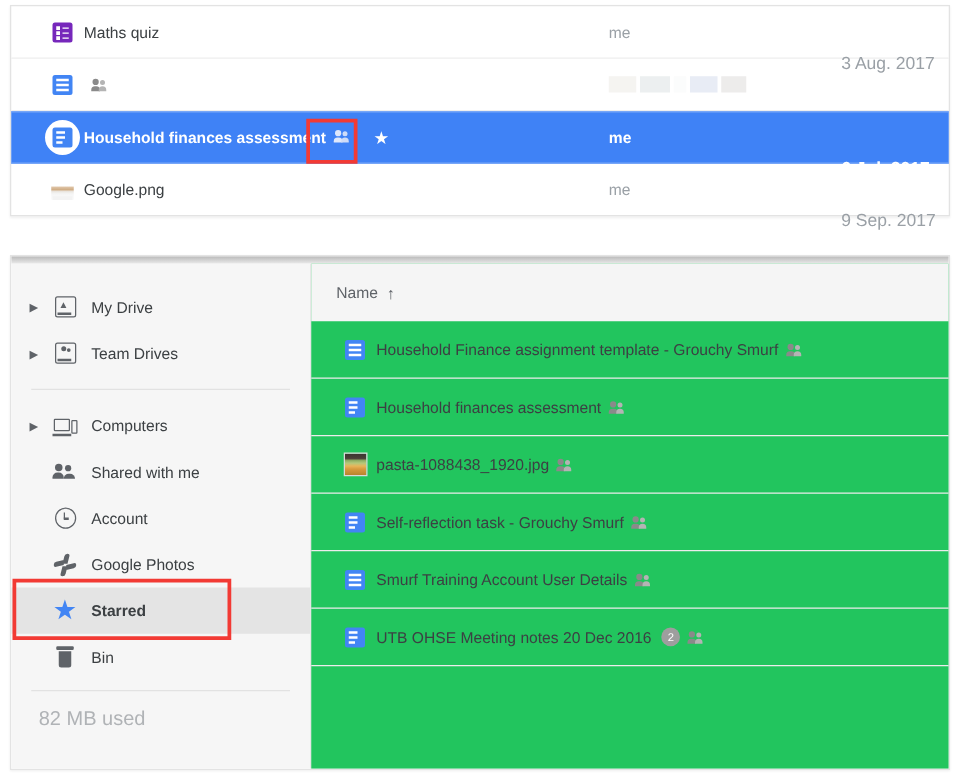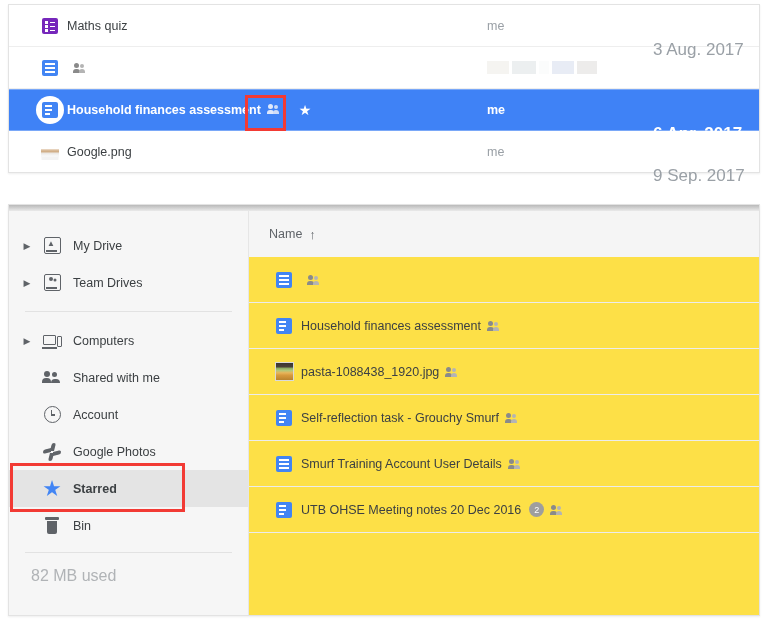--- a/index.html
+++ b/index.html
@@ -43,21 +43,21 @@
     background: #3f82f6;
     color: #ffffff;
     border-top: 1px solid #7aa8f8;
     border-bottom: 1px solid #7aa8f8;
   }
   .t-icon-wrap { width: 34px; flex: 0 0 34px; display: flex; align-items: center; justify-content: center; }
   .t-name-wrap { flex: 1 1 auto; display: flex; align-items: flex-start; min-width: 0; }
   .t-name { white-space: nowrap; overflow: hidden; text-overflow: ellipsis; }
   .t-owner { position: absolute; left: 478px; font-size: 12.5px; color: #9aa0a6; }
   .t-row.selected .t-owner { color: #ffffff; font-weight: bold; }
-  .t-date { position: absolute; left: 644px; font-size: 17px; color: #9aa0a6; margin-top: 48px; }
+  .t-date { position: absolute; left: 664px; font-size: 14px; color: #9aa0a6; margin-top: 48px; }
   .t-row.selected .t-date { color: #ffffff; font-weight: bold; }
   .t-row.selected .t-name { font-weight: bold; }
 
   
   .redacted { position: absolute; left: 478px; display: flex; gap: 3px; }
   .redacted i { display:block; height: 13px; }
   .rb1 { width: 22px; background: #f5f4f1; }
   .rb2 { width: 24px; background: #eceff0; }
   .rb3 { width: 10px; background: #fbfcfc; }
   .rb4 { width: 22px; background: #e8ecf5; }
@@ -180,21 +180,21 @@
   .ico-photos .b-t { left:8px; top:0px; width:4px; height:8px; border-radius:3px 3px 0 0; transform: skewX(-14deg); }
   .ico-photos .b-b { left:6px; top:10px; width:4px; height:8px; border-radius:0 0 3px 3px; transform: skewX(-14deg); }
   .ico-photos .b-l { left:0px; top:6px; width:8px; height:4px; border-radius:3px 0 0 3px; transform: skewY(-14deg); }
   .ico-photos .b-r { left:10px; top:8px; width:8px; height:4px; border-radius:0 3px 3px 0; transform: skewY(-14deg); }
   .ico-star { font-size: 19px; color:#4285f4; line-height: 1; }
   .ico-bin { width:14px; height:17px; position:relative; }
   .ico-bin .lid { position:absolute; left:0; top:0; width:14px; height:2.6px; background:#5f6368; border-radius:1px; }
   .ico-bin .can { position:absolute; left:2px; top:3.6px; width:10px; height:13px; background:#5f6368; border-radius:0 0 2px 2px; }
 
   
-  .filelist { flex: 1 1 auto; background: #fde047; position: relative; }
+  .filelist { flex: 1 1 auto; background: #22c55e; position: relative; }
   .list-head {
     height: 46px; display: flex; align-items: center;
     padding-left: 20px; background: #f5f5f5;
     font-size: 12.5px; color: #5f6368;
   }
   .sort-arrow { margin-left: 7px; font-size: 13px; color:#5f6368; }
   .f-row {
     display: flex; align-items: center;
     height: 46px; padding-left: 18px;
     border-bottom: 1px solid #ececec;
@@ -260,21 +260,21 @@
         <span class="t-name">Household finances assessment</span>
         <span class="share-icon">
           <i class="p1"></i>
             <i class="p1b"></i>
             <i class="p2"></i>
             <i class="p2b"></i>
         </span>
         <span class="star-glyph" style="margin-left:17px;">★</span>
       </div>
       <div class="t-owner">me</div>
-      <div class="t-date">6 Apr. 2017</div>
+      <div class="t-date">6 Jul. 2017</div>
     </div>
 
     <div class="t-row">
       <div class="t-icon-wrap">
         <span class="png-thumb"></span>
       </div>
       <div class="t-name-wrap">
         <span class="t-name">Google.png</span>
       </div>
       <div class="t-owner">me</div>
@@ -378,20 +378,21 @@
       <div class="filelist">
         <div class="list-head">
           <span>Name</span>
           <span class="sort-arrow">↑</span>
         </div>
 
         <div class="f-row">
           <span class="f-icon">
               <span class="doc-icon"></span>
             </span>
+          <span class="f-name">Household Finance assignment template - Grouchy Smurf</span>
           <span class="share-icon">
               <i class="p1"></i>
               <i class="p1b"></i>
               <i class="p2"></i>
               <i class="p2b"></i>
             </span>
         </div>
 
         <div class="f-row">
           <span class="f-icon">

